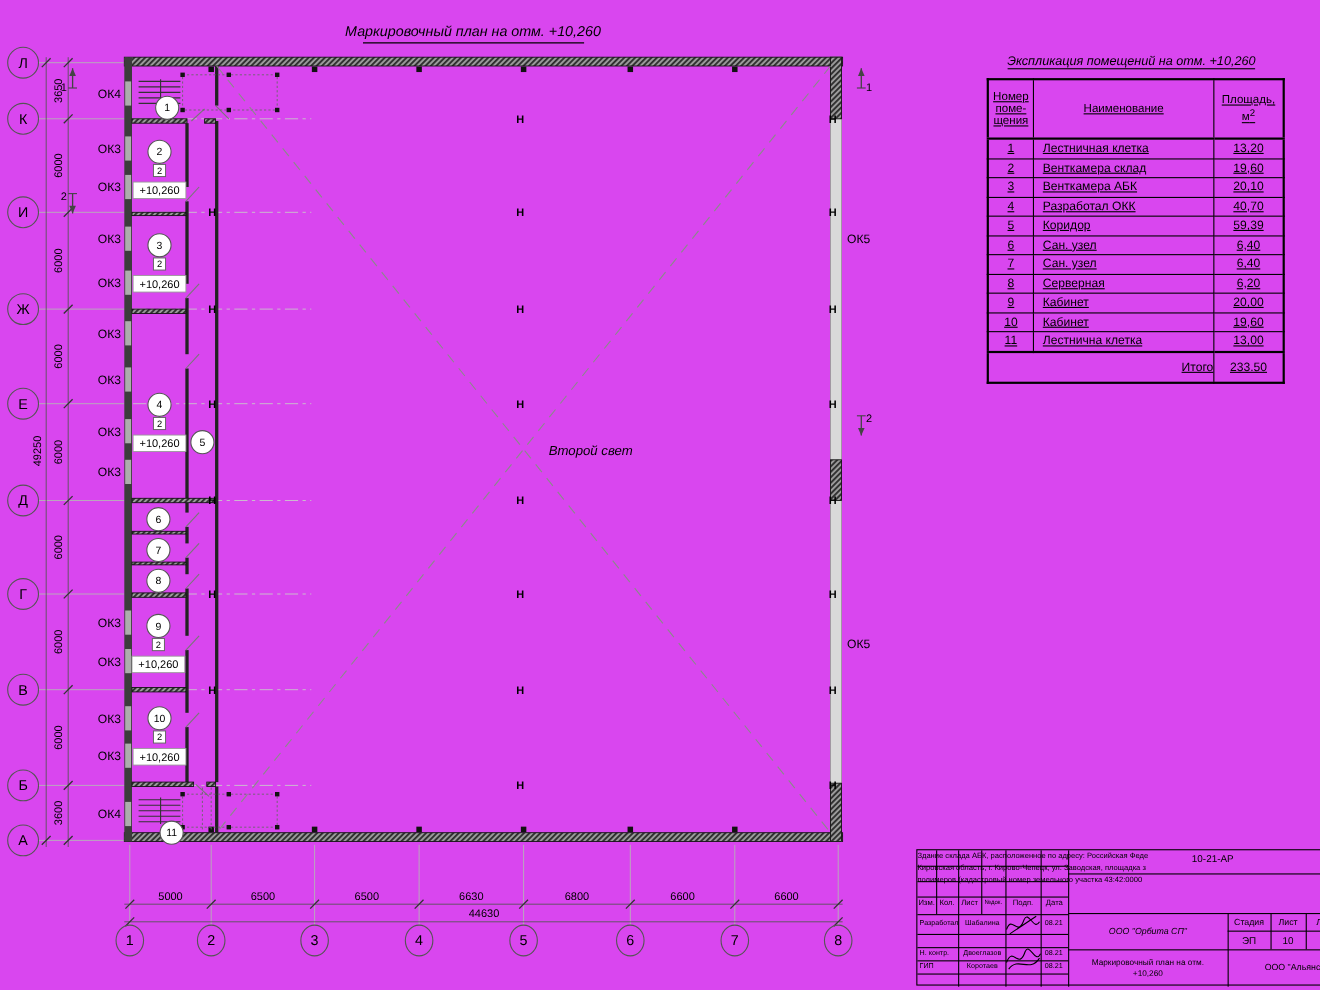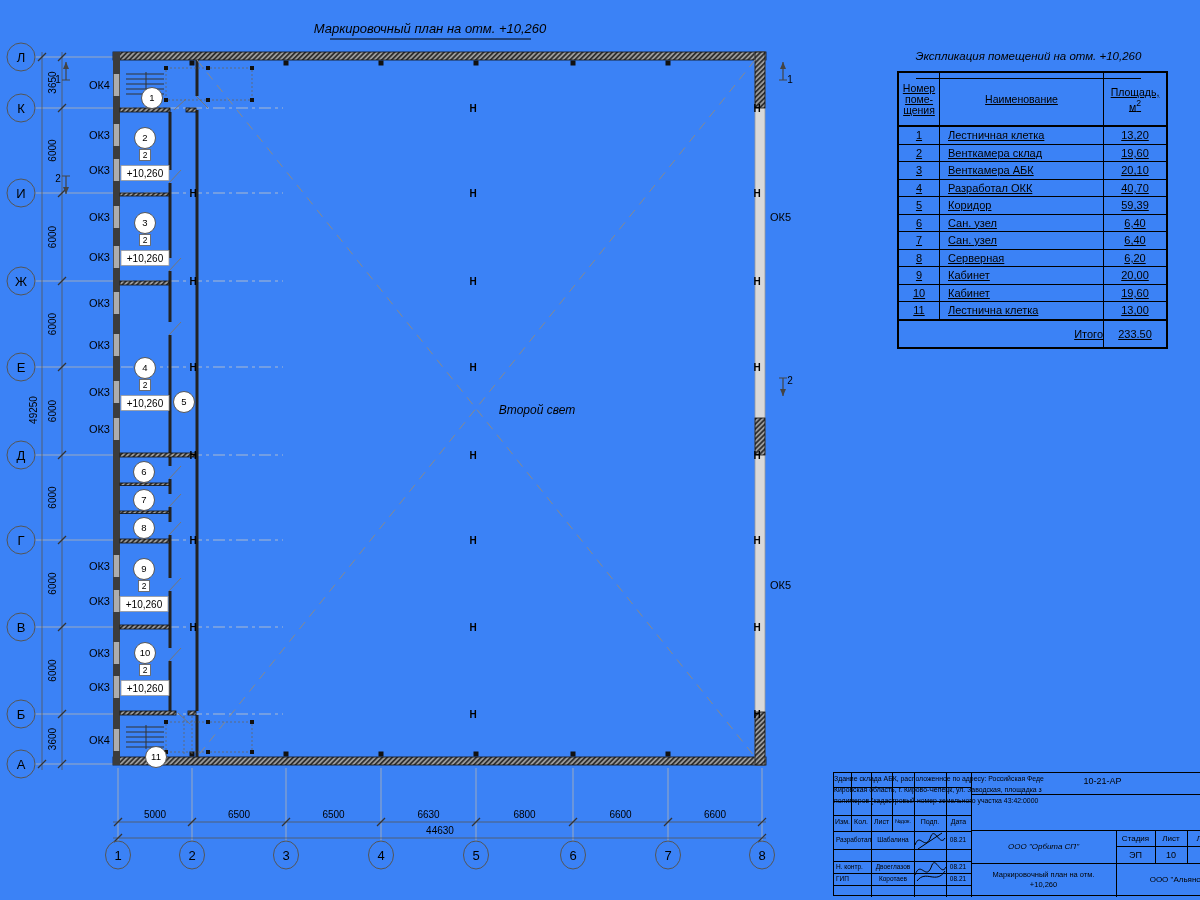--- a/index.html
+++ b/index.html
@@ -1,33 +1,33 @@
 <!DOCTYPE html>
 <html><head>
 <meta charset="utf-8">
 <style>
   html,body{margin:0;padding:0;background:#fff;}
-  .sheet{position:relative;width:1200px;height:900px;background:#3b82f6;overflow:hidden;
+  .sheet{position:relative;width:1200px;height:900px;background:#d946ef;overflow:hidden;
          font-family:"Liberation Sans",sans-serif;color:#000;}
   svg text{font-family:"Liberation Sans",sans-serif;fill:#000;}
   .t-title{font-size:13px;font-style:italic;}
   .t-axis{font-size:13px;}
   .t-dim{font-size:10px;}
   .t-ok{font-size:11px;}
   .t-room{font-size:9.5px;}
   .t-door{font-size:8.5px;}
   .t-elev{font-size:10px;}
   .t-col{font-size:10px;font-weight:bold;}
   .t-sec{font-size:10px;}
   .t-italic{font-size:12px;font-style:italic;}
 
   
   .sch{position:absolute;left:897px;top:50px;width:263px;}
   .sch-title{text-align:center;font-size:11.5px;font-style:italic;margin-bottom:9px;}
-  .sch-title span{border-bottom:1px solid #000;padding-bottom:16px;}
+  .sch-title span{border-bottom:1px solid #000;padding-bottom:0;}
   .sch table{border-collapse:collapse;width:263px;font-size:11px;border:2px solid #000;table-layout:fixed;}
   .sch th,.sch td{border:1px solid #000;text-decoration:underline;}
   .sch thead th{border-bottom:2px solid #000;font-weight:normal;font-size:10.5px;height:50px;vertical-align:middle;}
   .sch .c1{width:38px;} .sch .c2{width:161px;} .sch .c3{width:60px;}
   .sch th.c1{line-height:11px;}
   .sch tbody td{height:16.5px;padding:0;}
   .sch td.num{text-align:center;}
   .sch td.name{padding-left:8px;}
   .sch td.area{text-align:center;}
   .sch tfoot td{height:24px;border-top:2px solid #000;}

